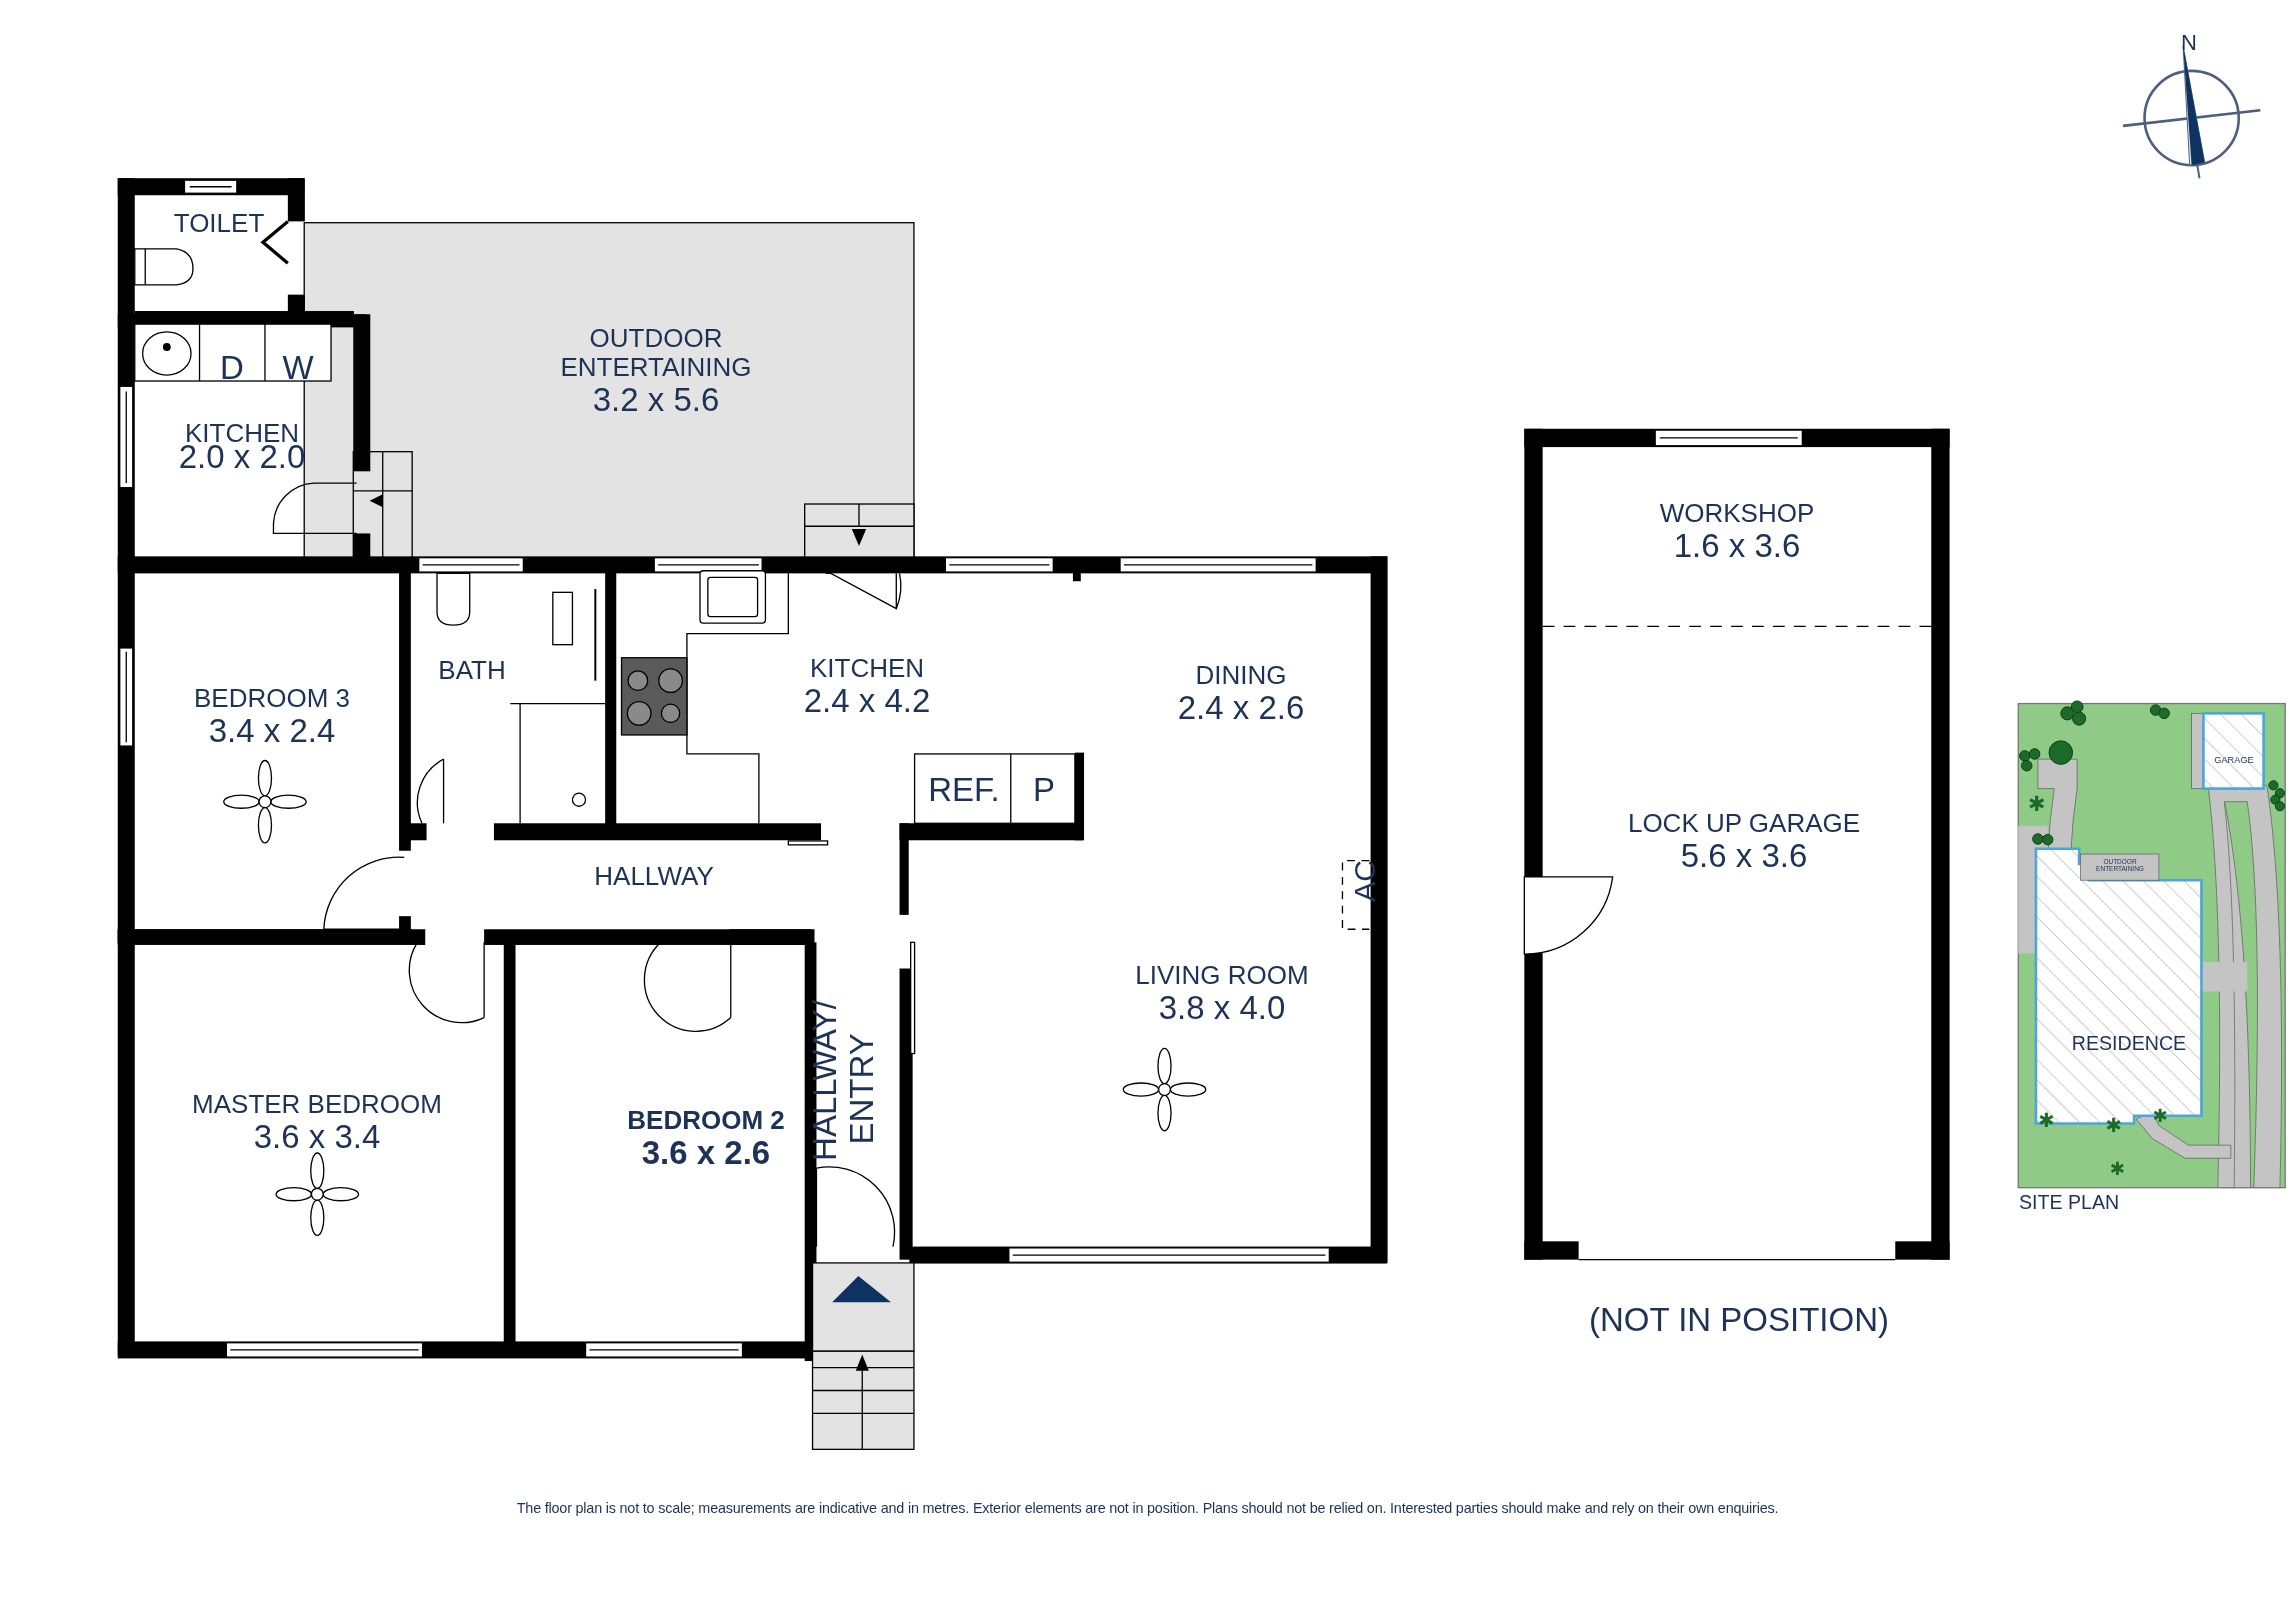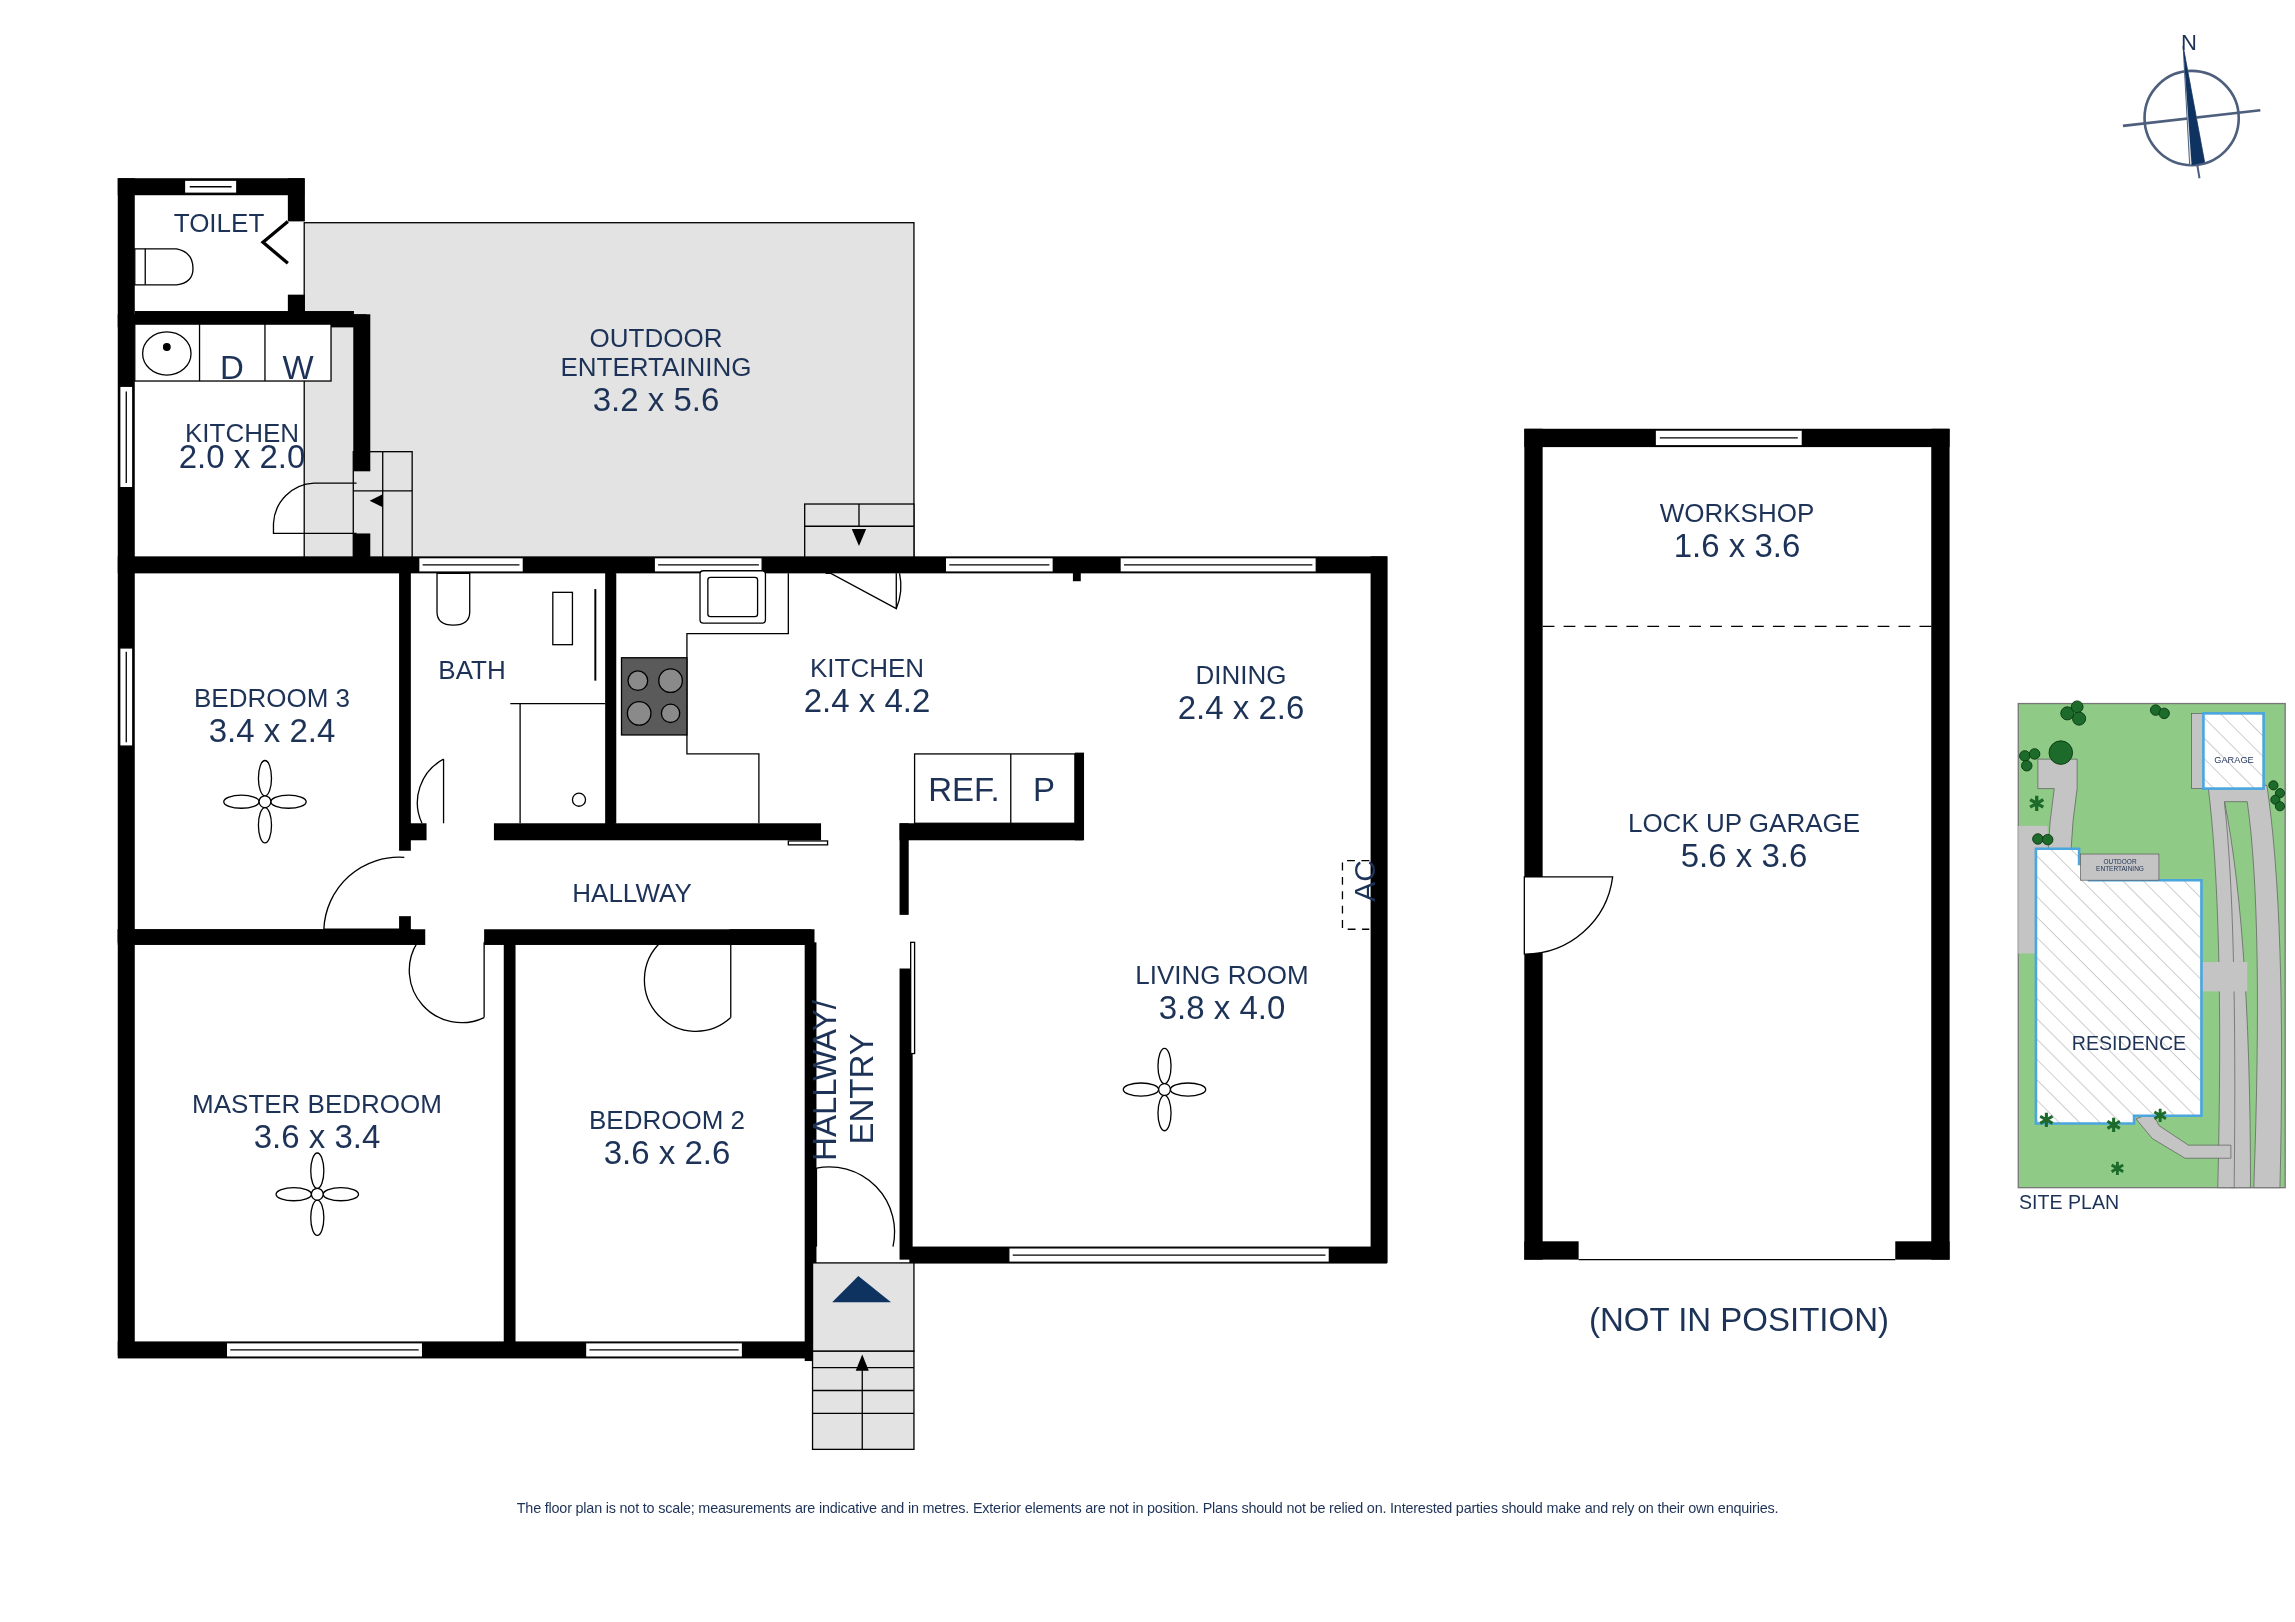--- a/index.html
+++ b/index.html
@@ -285,37 +285,37 @@
 </div>
 
 <div class="small cond" style="left:964px; top:771px; font-size:33px;">REF.</div>
 <div class="small cond" style="left:1044px; top:771px; font-size:33px;">P</div>
 
 <div class="lbl" style="left:1241px; top:661px;">
   <span class="room-name">DINING</span>
   <span class="room-dim">2.4 x 2.6</span>
 </div>
 
-<div class="lbl cond" style="left:632px; top:862px;margin-top:17px;">
+<div class="lbl cond" style="left:654px; top:862px;">
   <span class="room-name">HALLWAY</span>
 </div>
 
 <div class="vert" style="left:1335px; top:864px; width:59px; transform:rotate(-90deg); font-size:30px;">AC</div>
 
 <div class="lbl" style="left:1222px; top:961px;">
   <span class="room-name">LIVING ROOM</span>
   <span class="room-dim cond">3.8 x 4.0</span>
 </div>
 
 <div class="lbl cond" style="left:317px; top:1090px;">
   <span class="room-name">MASTER BEDROOM</span>
   <span class="room-dim">3.6 x 3.4</span>
 </div>
 
-<div class="lbl cond" style="left:667px; top:1106px;">
+<div class="lbl cond" style="left:706px; top:1106px;font-weight:bold;">
   <span class="room-name">BEDROOM 2</span>
   <span class="room-dim">3.6 x 2.6</span>
 </div>
 
 <div class="vert cond" style="left:772px; top:1052px; width:144px; transform:rotate(-90deg);">
   <span style="display:block;">HALLWAY/</span>
   <span style="display:block;">ENTRY</span>
 </div>
 
 <div class="lbl" style="left:1737px; top:499px;">

